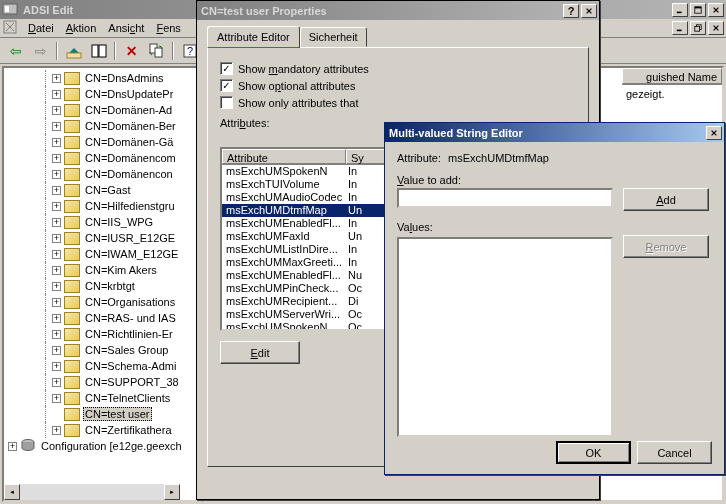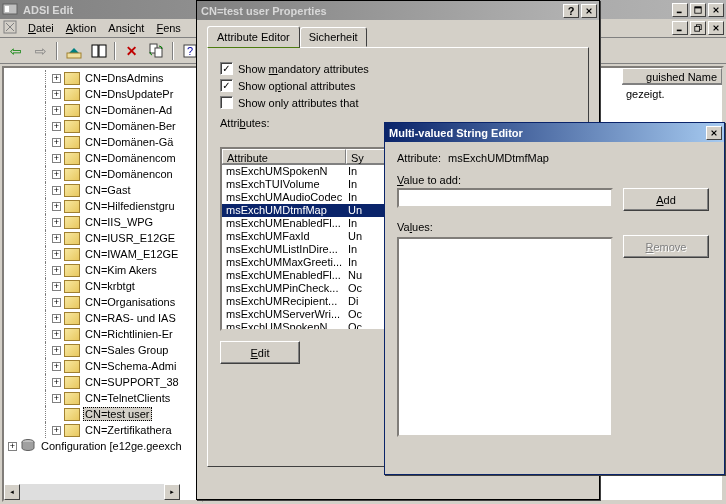--- a/index.html
+++ b/index.html
@@ -519,14 +519,18 @@
     <label class="field-label"><u>V</u>alue to add:</label>
     <div class="multi-row">
       <input type="text" class="text-input" style="">
       <div class="button" style="min-width:86px"><u>A</u>dd</div>
     </div>
     <label class="field-label" style="margin-top:10px">Va<u>l</u>ues:</label>
     <div class="multi-row">
       <div class="values-box"></div>
       <div class="button disabled" style="min-width:86px"><u>R</u>emove</div>
     </div>
+    <div class="dlg-btns">
+      <div class="button default">OK</div>
+      <div class="button">Cancel</div>
+    </div>
   </div>
 </div>
 
 </body></html>

